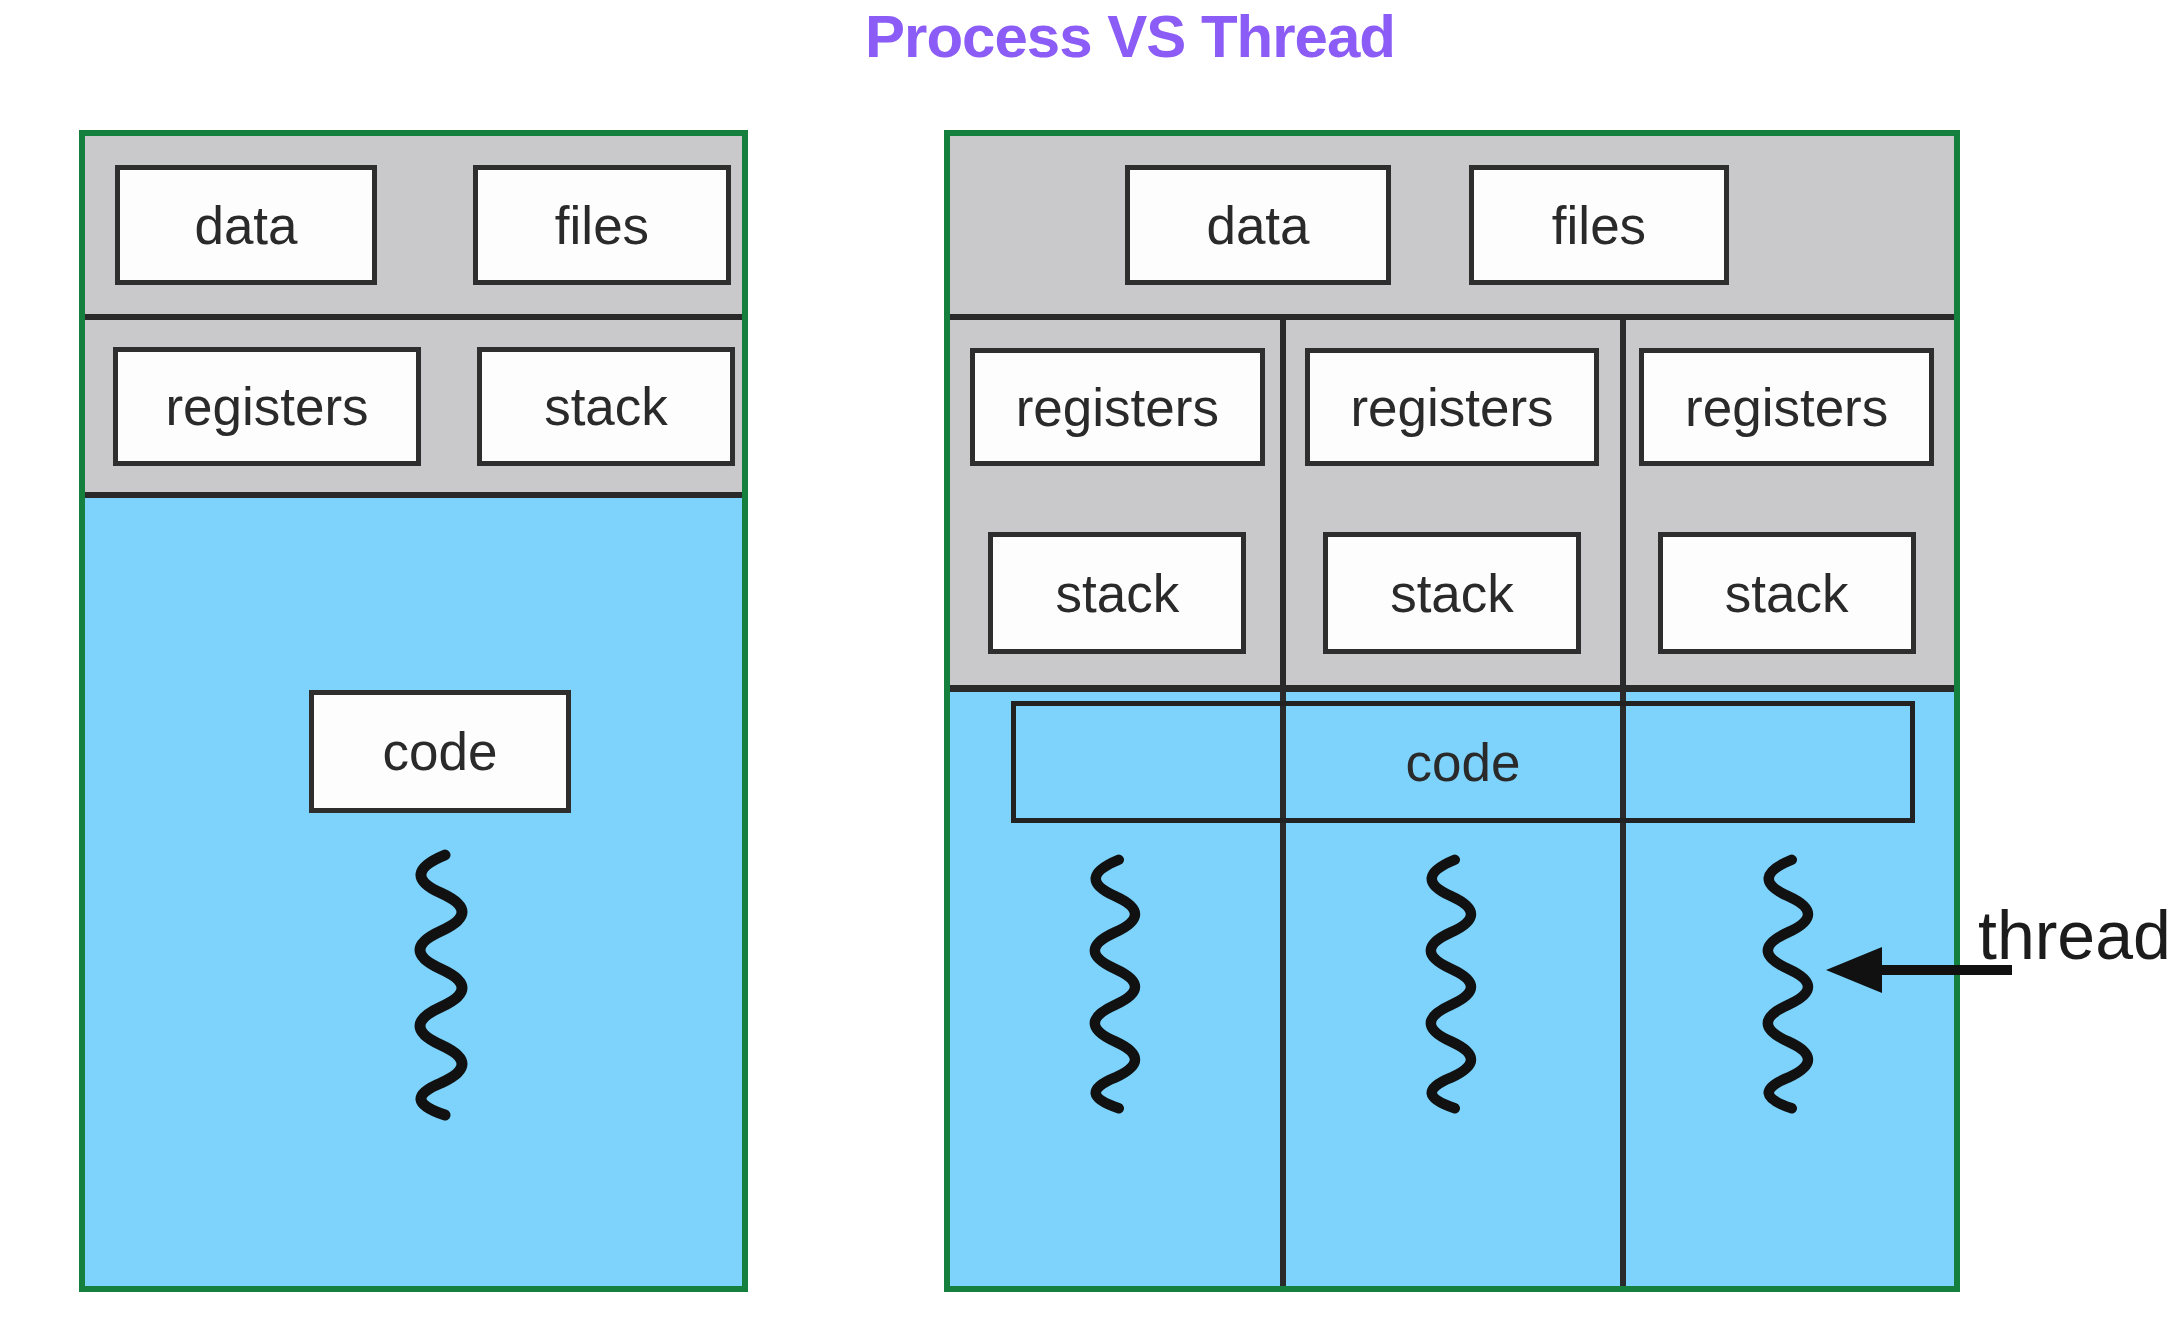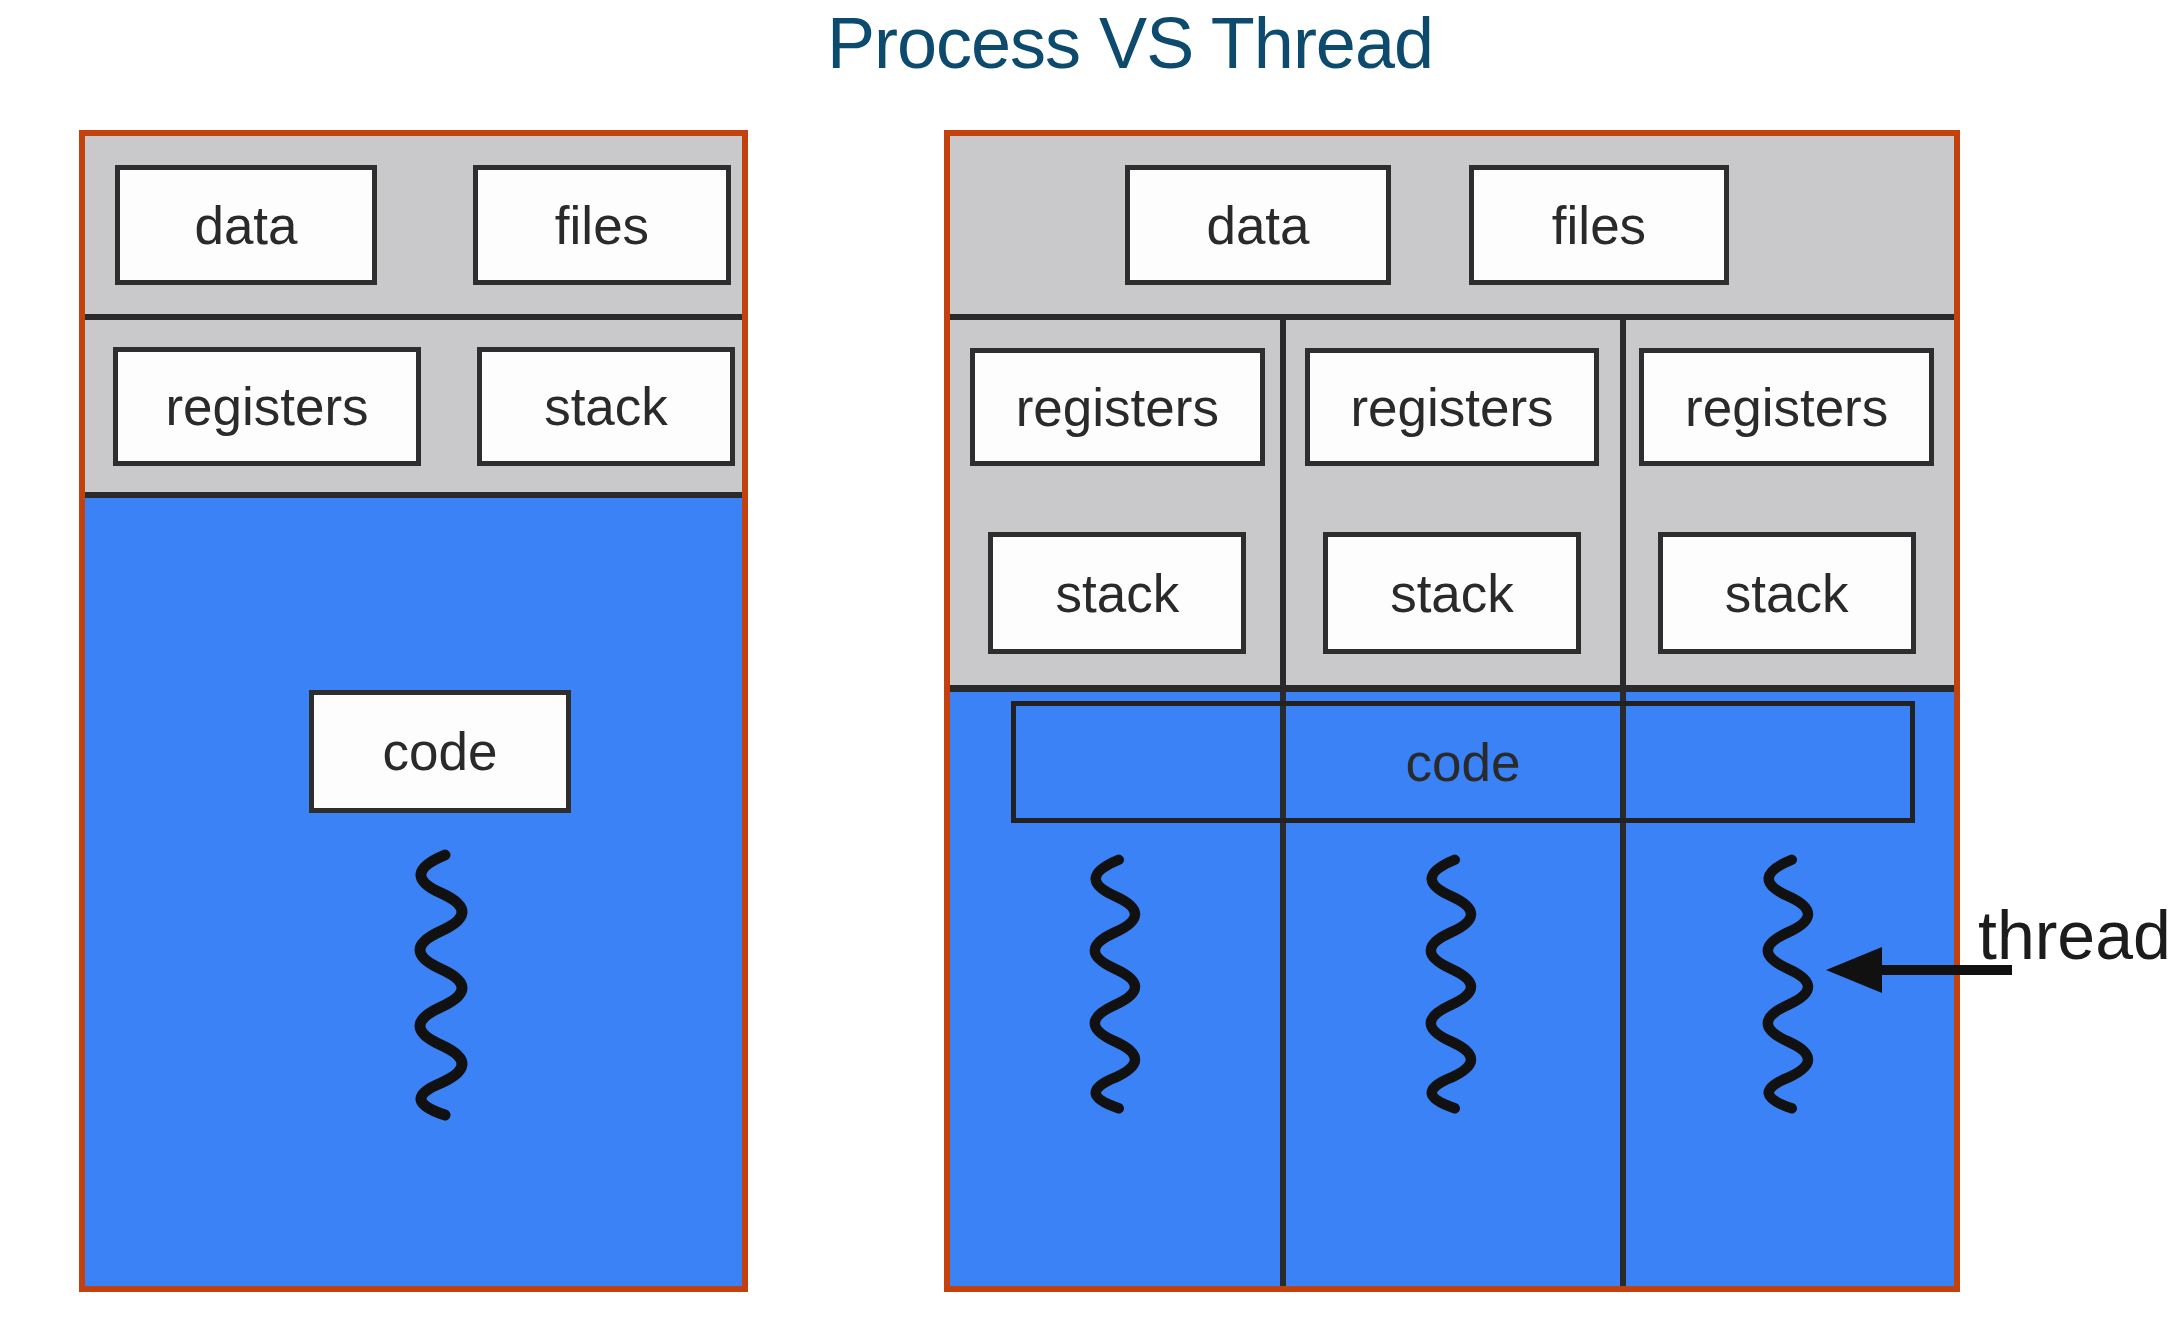--- a/index.html
+++ b/index.html
@@ -2,25 +2,25 @@
 <html><head>
 <meta charset="utf-8">
 <style>
   html,body{margin:0;padding:0;}
   body{
     width:2174px;height:1322px;background:#ffffff;position:relative;overflow:hidden;
     font-family:"Liberation Sans","DejaVu Sans",sans-serif;
   }
   .title{
     position:absolute;top:2px;left:1130px;transform:translateX(-50%);
-    font-size:72px;font-weight:normal;color:#0c4a6e;letter-spacing:-1px;white-space:nowrap;
+    font-size:60px;font-weight:bold;color:#8b5cf6;letter-spacing:-1px;white-space:nowrap;
   }
   .pbox{
-    position:absolute;top:130px;height:1162px;border:6px solid #c2410c;
-    background:#3b82f6;box-sizing:border-box;
+    position:absolute;top:130px;height:1162px;border:6px solid #15803d;
+    background:#7dd3fc;box-sizing:border-box;
   }
   .pbox-left{left:79px;width:669px;}
   .pbox-right{left:944px;width:1016px;}
   .band{
     background:#c9c9cb;border-bottom:6px solid #2a2a2a;box-sizing:border-box;
     display:flex;align-items:center;position:relative;
   }
   .band1{height:184px;}
   .band2-left{height:178px;}
   .band2-right{height:372px;border-bottom-width:7px;align-items:stretch;padding:0;}

